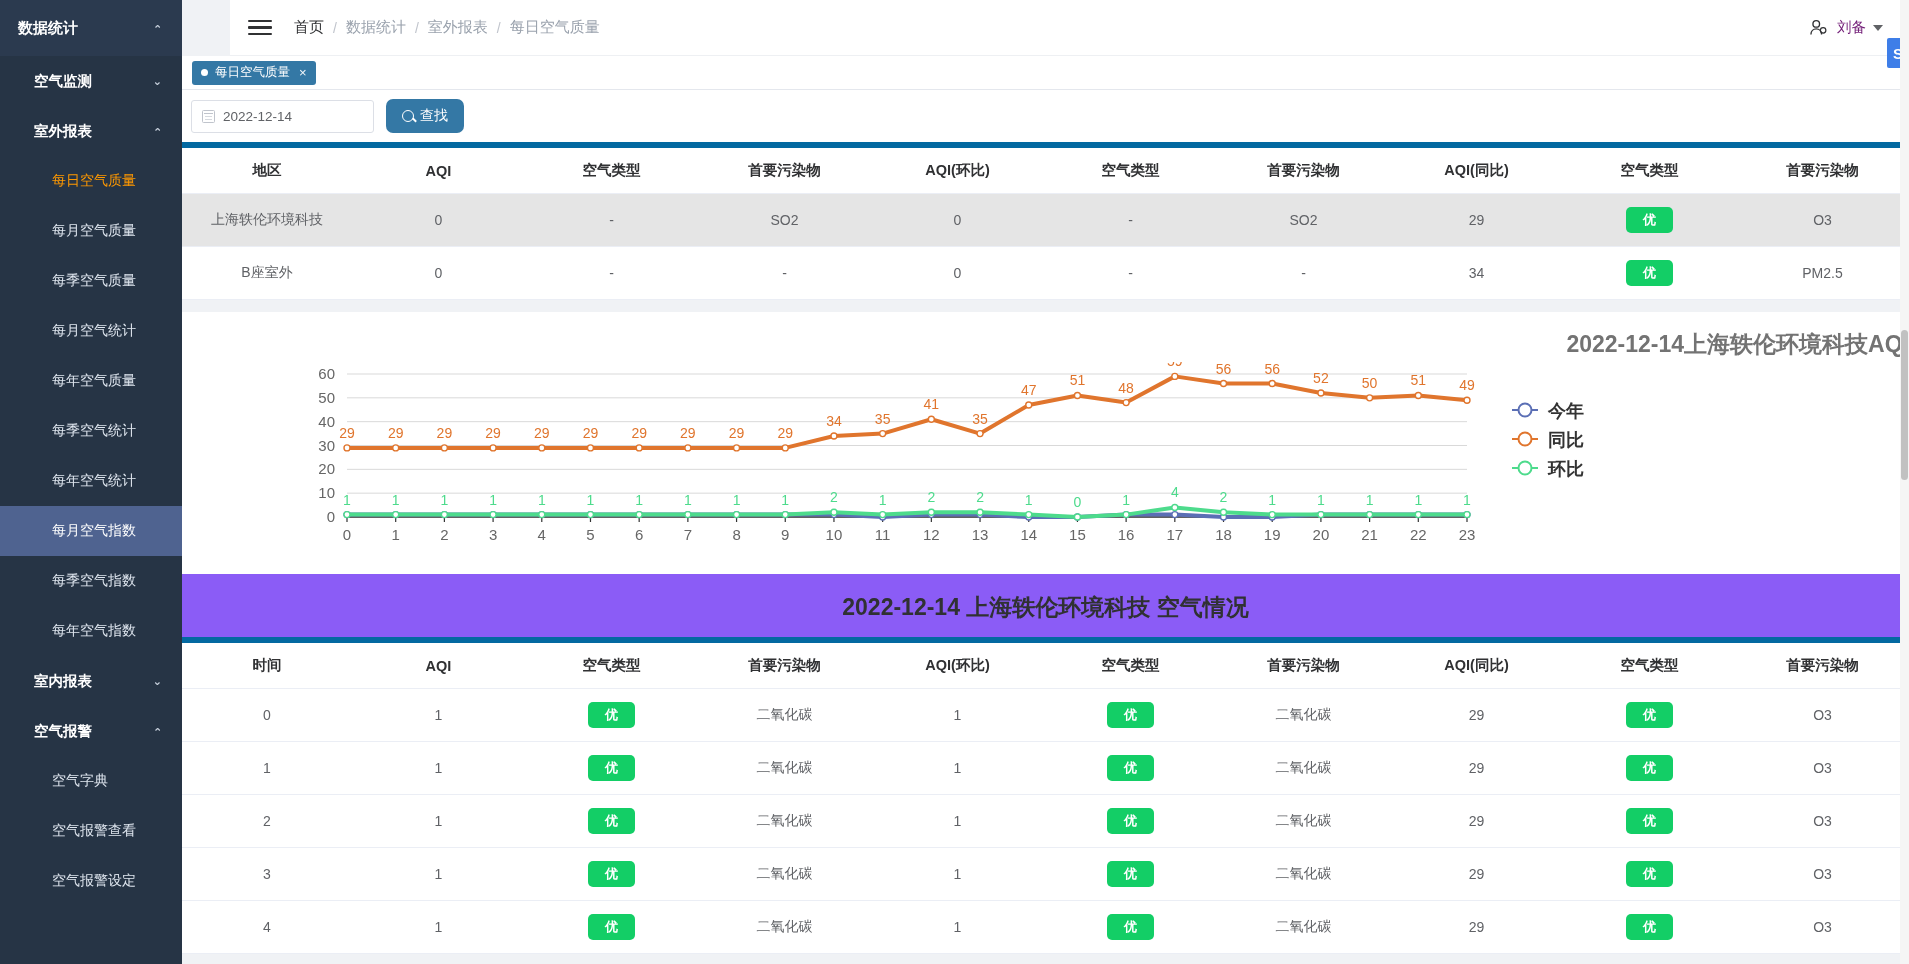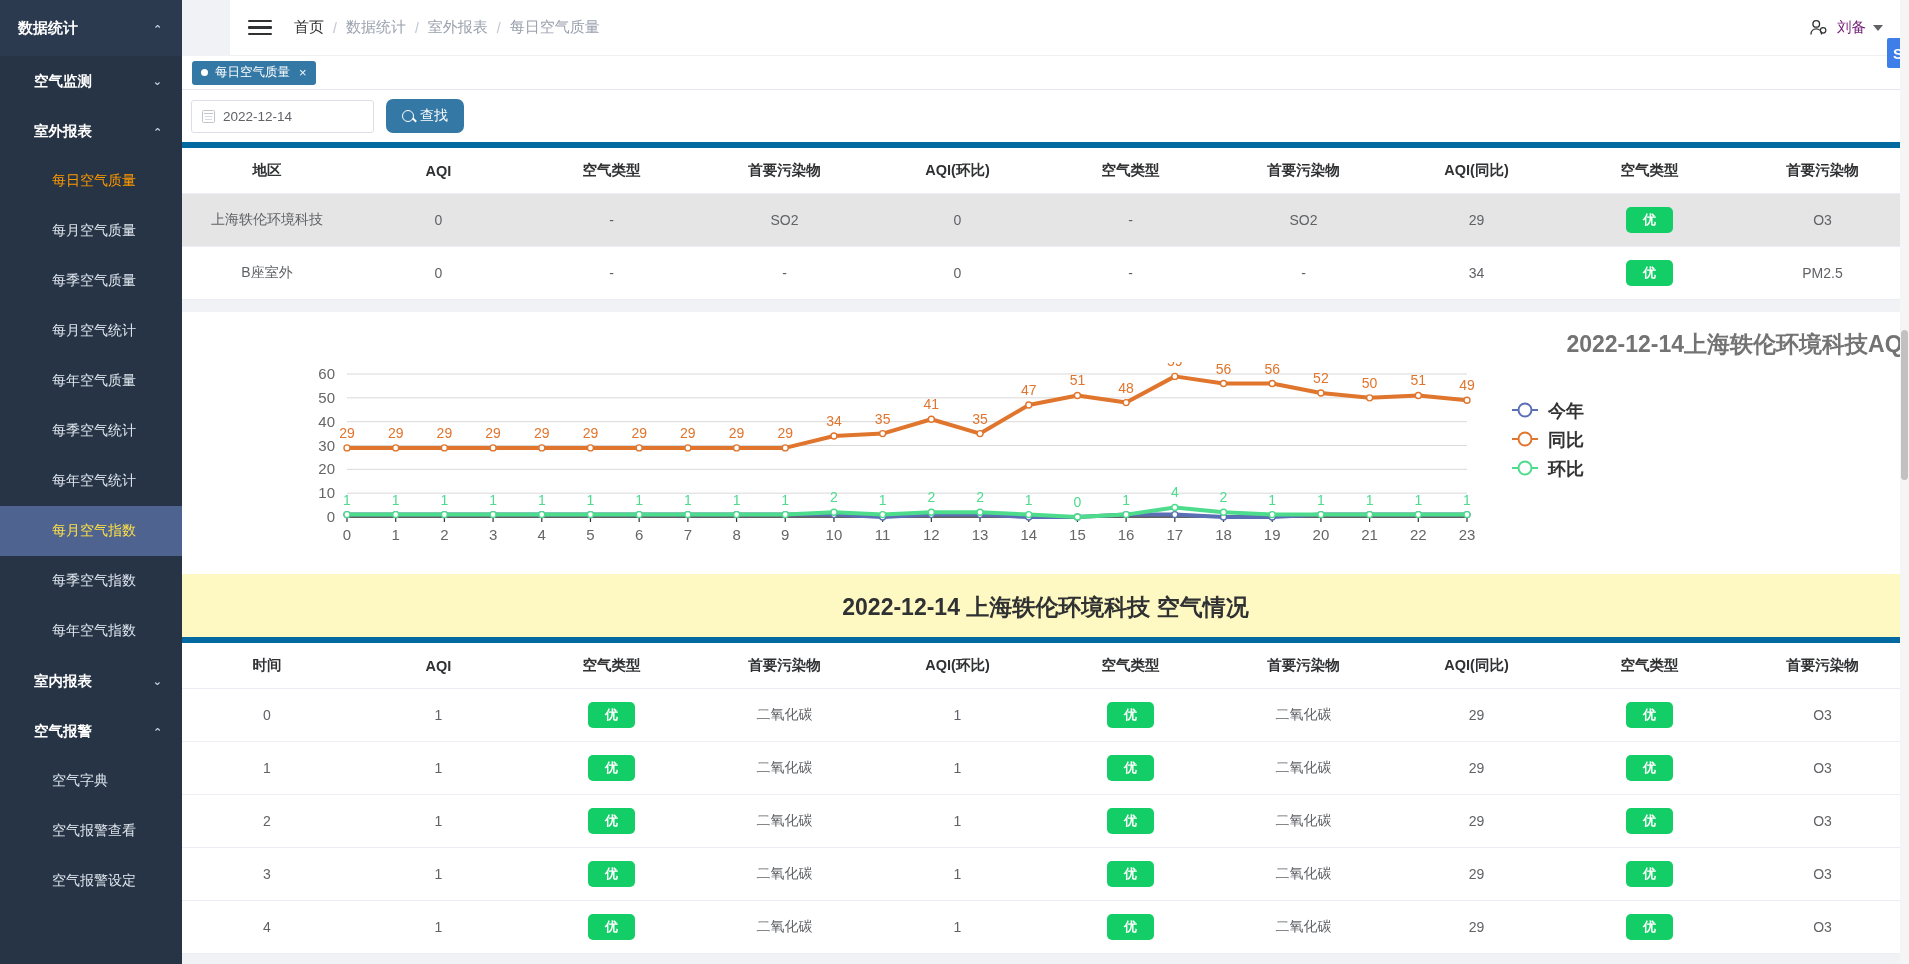--- a/index.html
+++ b/index.html
@@ -22,21 +22,21 @@
   }
   .sb-group {
     height:50px; display:flex; align-items:center; justify-content:space-between;
     padding:0 20px 0 34px; color:#fff; font-size:14.5px; font-weight:600;
   }
   .sb-item {
     height:50px; display:flex; align-items:center; padding-left:52px;
     font-size:14px; color:#dfe6ef;
   }
   .sb-item.active-orange { color:#f90; }
-  .sb-item.active-blue { background:#4f6390; color:#fde047;font-family:Liberation Mono, monospace; }
+  .sb-item.active-blue { background:#4f6390; color:#ffffff;font-family:Liberation Mono, monospace; }
   .caret { font-size:11px; color:#c9d2de; line-height:1; }
   .caret.up { transform:rotate(180deg); display:inline-block; }
 
   
   .main { flex:1; height:964px; display:flex; flex-direction:column; background:#f0f2f5; position:relative;}
   .topbar {
     height:56px; background:#fff; display:flex; align-items:center;
     padding:0 26px 0 18px; border-bottom:1px solid #eef0f3; flex:0 0 56px;margin-left:48px;
   }
   .burger { width:24px; display:flex; flex-direction:column; gap:4px; margin-right:22px; cursor:pointer;}
@@ -98,21 +98,21 @@
     background:#13ce66; color:#fff; font-size:13px; font-weight:600;
   }
   .gap { height:12px; background:#f0f2f5; }
 
   .chart-title {
     text-align:right; font-size:23px; font-weight:700; color:#737373;
     padding:17px 0 2px;
   }
   .chart-wrap { background:#fff; position:relative; height:212px; }
   .chart-svg { display:block; }
-  .sec-title { text-align:center; font-size:23px; font-weight:700; color:#303133; padding:18px 0 14px; background:#fef9c3;}
+  .sec-title { text-align:center; font-size:23px; font-weight:700; color:#303133; padding:18px 0 14px; background:#8b5cf6;}
 
   
   .edge-badge {
     position:absolute; right:0; top:38px; width:22px; height:30px; background:#3e7ee8;
     color:#fff; display:flex; align-items:center; justify-content:center;
     font-size:15px; font-weight:700; border-radius:2px 0 0 2px;
   }
   .scrollbar {
     position:absolute; right:0; top:0; width:9px; height:964px; background:#f5f5f5;
   }

